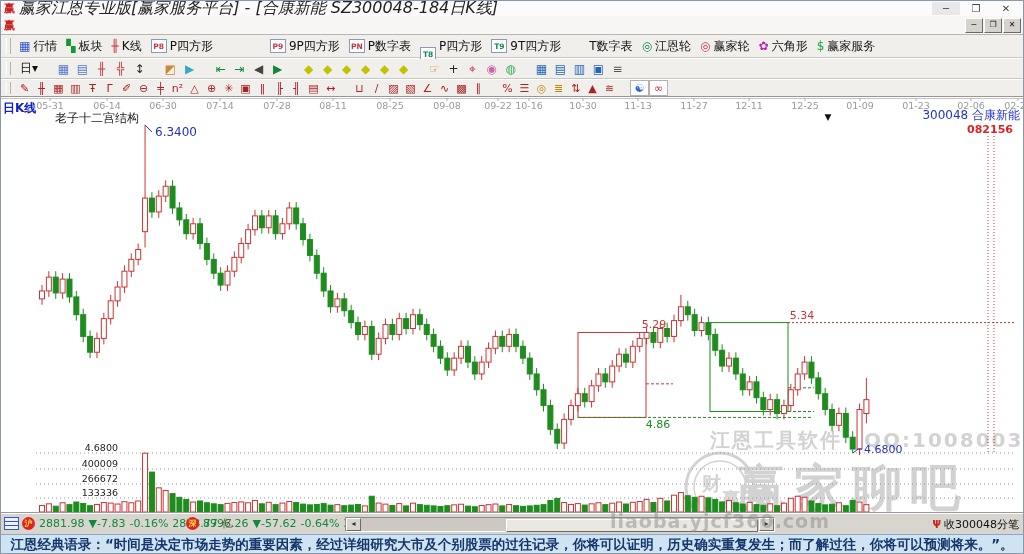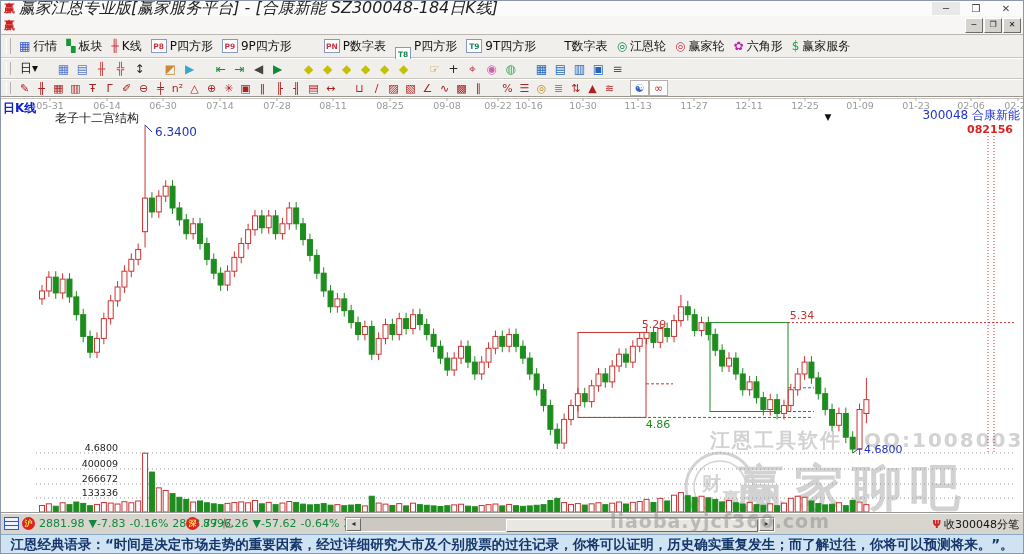--- a/index.html
+++ b/index.html
@@ -89,25 +89,25 @@
       </span>
       <span class="tb1item">
         <span class="tbico" style="color: rgb(204, 51, 68);">╫</span>
         <span>K线</span>
       </span>
       <span class="tb1item">
         <span class="badge" style="color: rgb(204, 51, 68);">P8</span>
         <span>P四方形</span>
       </span>
       <span class="tb1item">
-        <span class="badge" style="color: rgb(204, 51, 68);">P9</span>
+        <span class="badge" style="color: rgb(204, 51, 68); margin-left: 48px;">P9</span>
         <span>9P四方形</span>
       </span>
       <span class="tb1item">
-        <span class="badge" style="color: rgb(204, 51, 68); margin-left: 23px;">PN</span>
+        <span class="badge" style="color: rgb(204, 51, 68);">PN</span>
         <span>P数字表</span>
       </span>
       <span class="tb1item">
         <span class="badge" style="color: rgb(17, 136, 85); margin-top: 16px;">T8</span>
         <span>P四方形</span>
       </span>
       <span class="tb1item">
         <span class="badge" style="color: rgb(17, 136, 85);">T9</span>
         <span>9T四方形</span>
       </span>

